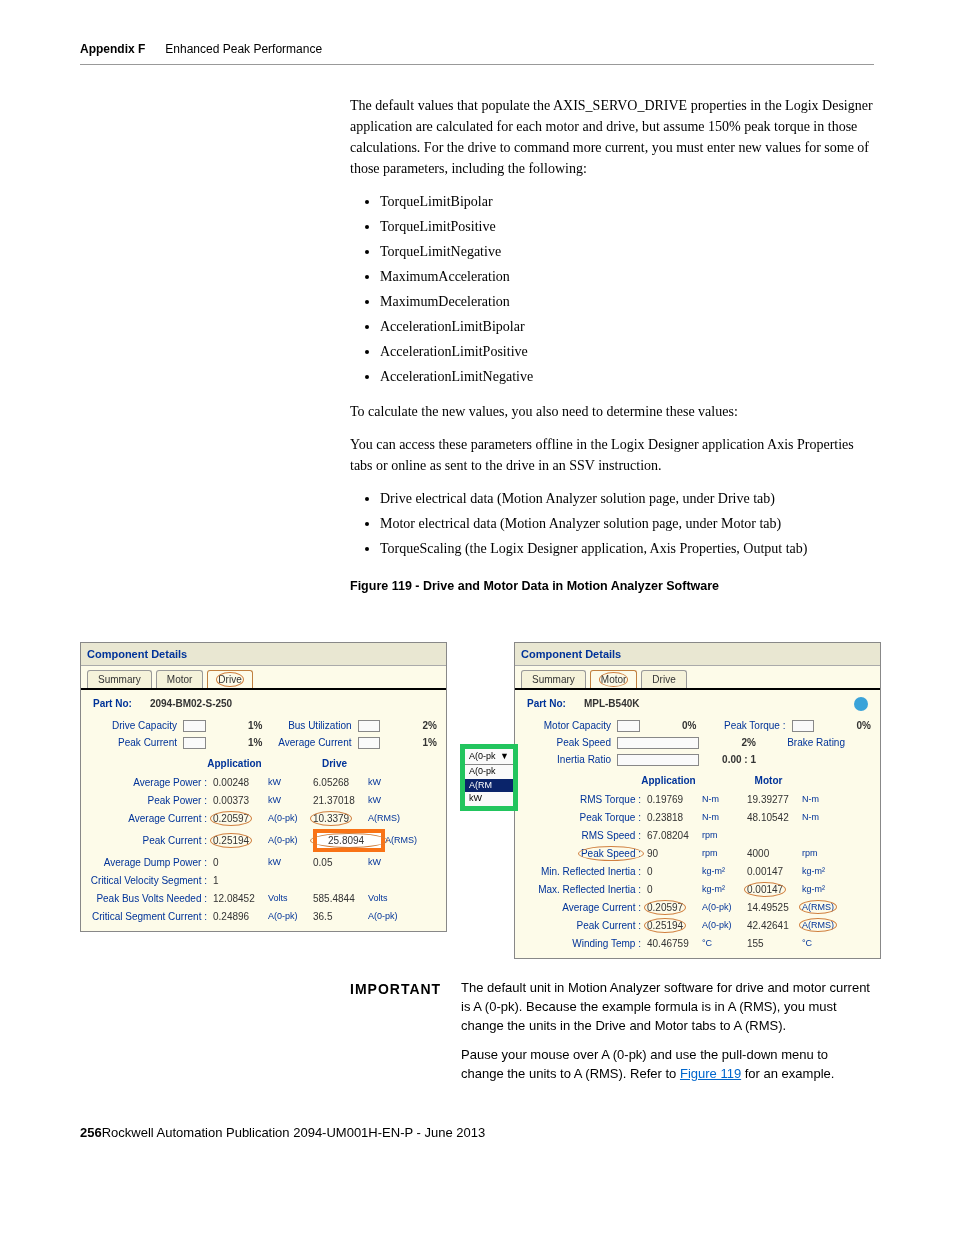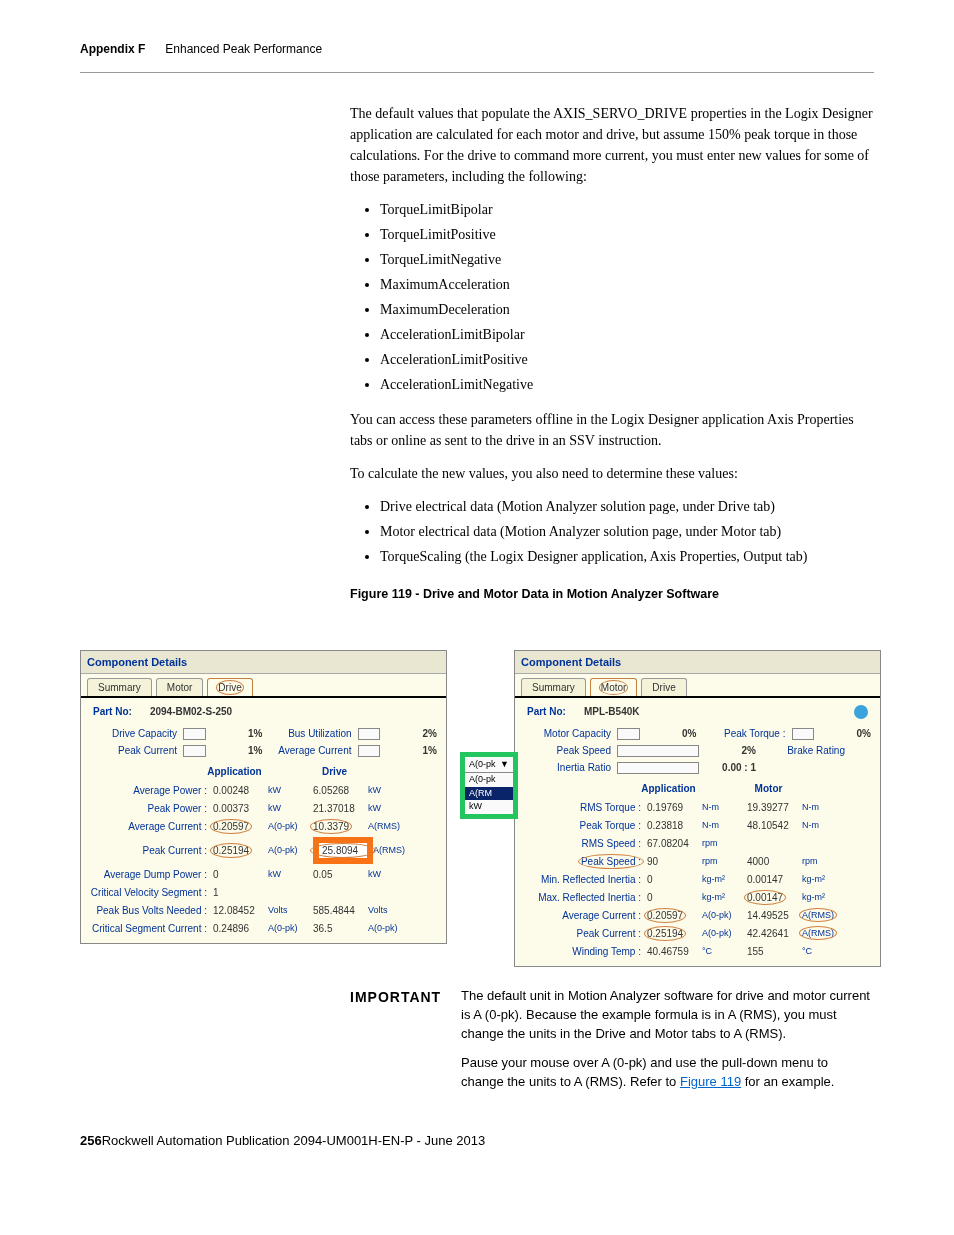--- a/index.html
+++ b/index.html
@@ -12,21 +12,21 @@
     font-size: 14px;
     line-height: 1.5;
   }
   .header {
     display: flex;
     gap: 20px;
     font-family: Arial, Helvetica, sans-serif;
     font-size: 12px;
     margin-bottom: 30px;
     border-bottom: 0.5px solid #999;
-    padding-bottom: 14px;
+    padding-bottom: 6px;
   }
   .header .appendix { font-weight: bold; }
   .body-text { margin-left: 270px; }
   .para { margin: 10px 0 12px 0; }
   ul { margin: 6px 0 14px 30px; padding: 0; }
   li { margin: 4px 0; }
   .fig-caption {
     font-family: Arial, Helvetica, sans-serif;
     font-weight: bold;
     font-size: 12.5px;
@@ -108,23 +108,23 @@
   .tbl-head .c3 { flex: 0 0 45px; }
   .tbl-head .c4 { flex: 0 0 55px; text-align: center; }
   .tbl-head .c5 { flex: 0 0 45px; }
   .trow { display: flex; padding: 1.5px 0; align-items: center; }
   .trow .c1 { flex: 0 0 120px; text-align: right; color: #003399; padding-right: 6px; }
   .trow .c2 { flex: 0 0 55px; text-align: left; color: #333; }
   .trow .c3 { flex: 0 0 45px; color: #003399; font-size: 9px; }
   .trow .c4 { flex: 0 0 55px; text-align: left; color: #333; }
   .trow .c5 { flex: 0 0 45px; color: #003399; font-size: 9px; }
   .input-box {
-    border: 6px solid #f97316;
+    border: 4px solid #f97316;
     background: #fff;
-    padding: 0 3px;
+    padding: 0 11px;
     display: inline-block;
     min-width: 42px;
   }
   .circled { position: relative; }
   .circled::after {
     content: "";
     position: absolute;
     left: -2px; top: -2px; right: -2px; bottom: -2px;
     border: 1.5px solid #d08040;
     border-radius: 50%;
@@ -178,22 +178,22 @@
   <ul id="list1">
       <li>TorqueLimitBipolar</li>
       <li>TorqueLimitPositive</li>
       <li>TorqueLimitNegative</li>
       <li>MaximumAcceleration</li>
       <li>MaximumDeceleration</li>
       <li>AccelerationLimitBipolar</li>
       <li>AccelerationLimitPositive</li>
       <li>AccelerationLimitNegative</li>
     </ul>
+  <p class="para">To calculate the new values, you also need to determine these values:</p>
   <p class="para">You can access these parameters offline in the Logix Designer application Axis Properties tabs or online as sent to the drive in an SSV instruction.</p>
-  <p class="para">To calculate the new values, you also need to determine these values:</p>
   <ul id="list2">
       <li>Drive electrical data (Motion Analyzer solution page, under Drive tab)</li>
       <li>Motor electrical data (Motion Analyzer solution page, under Motor tab)</li>
       <li>TorqueScaling  (the Logix Designer application, Axis Properties, Output tab)</li>
     </ul>
 </div>
 
 <div class="fig-caption">Figure 119 - Drive and Motor Data in Motion Analyzer Software</div>
 
 <div class="fig-row">

